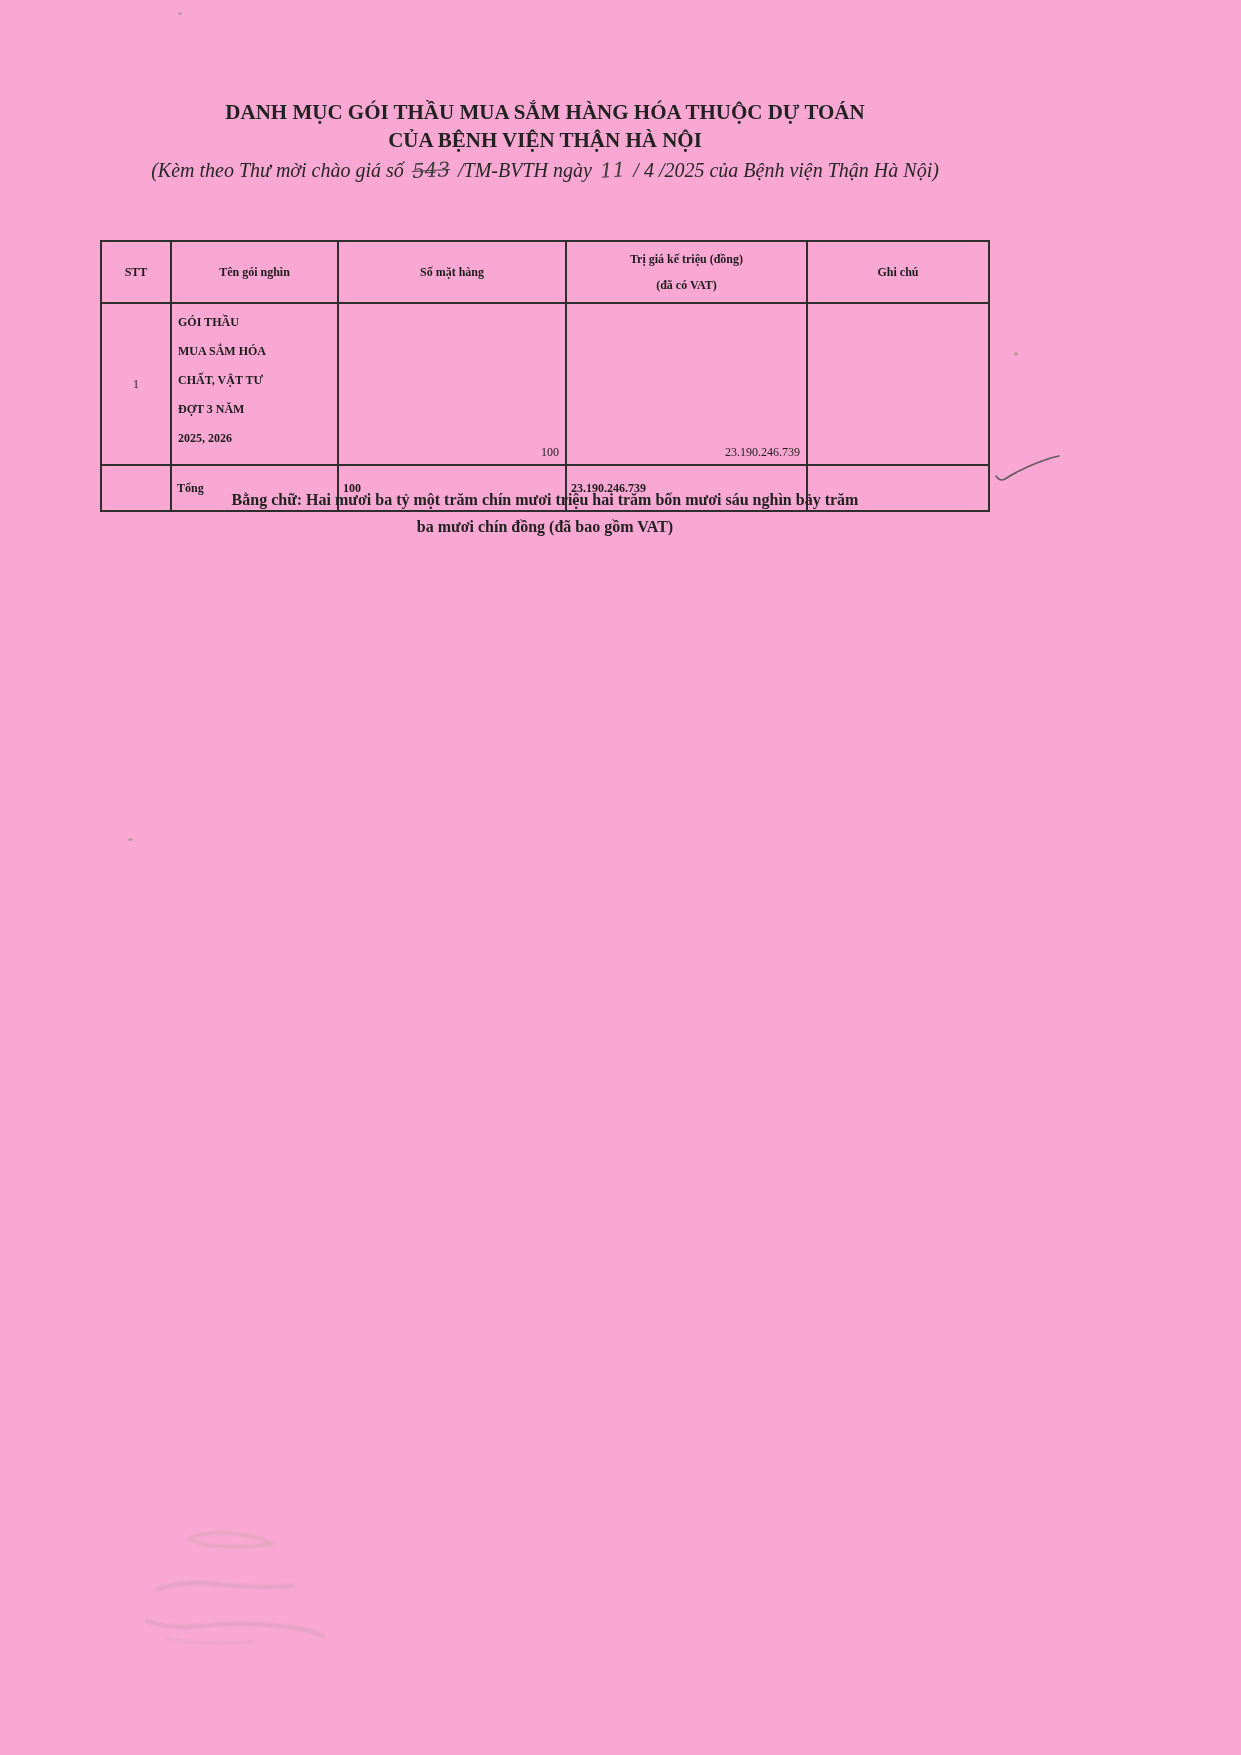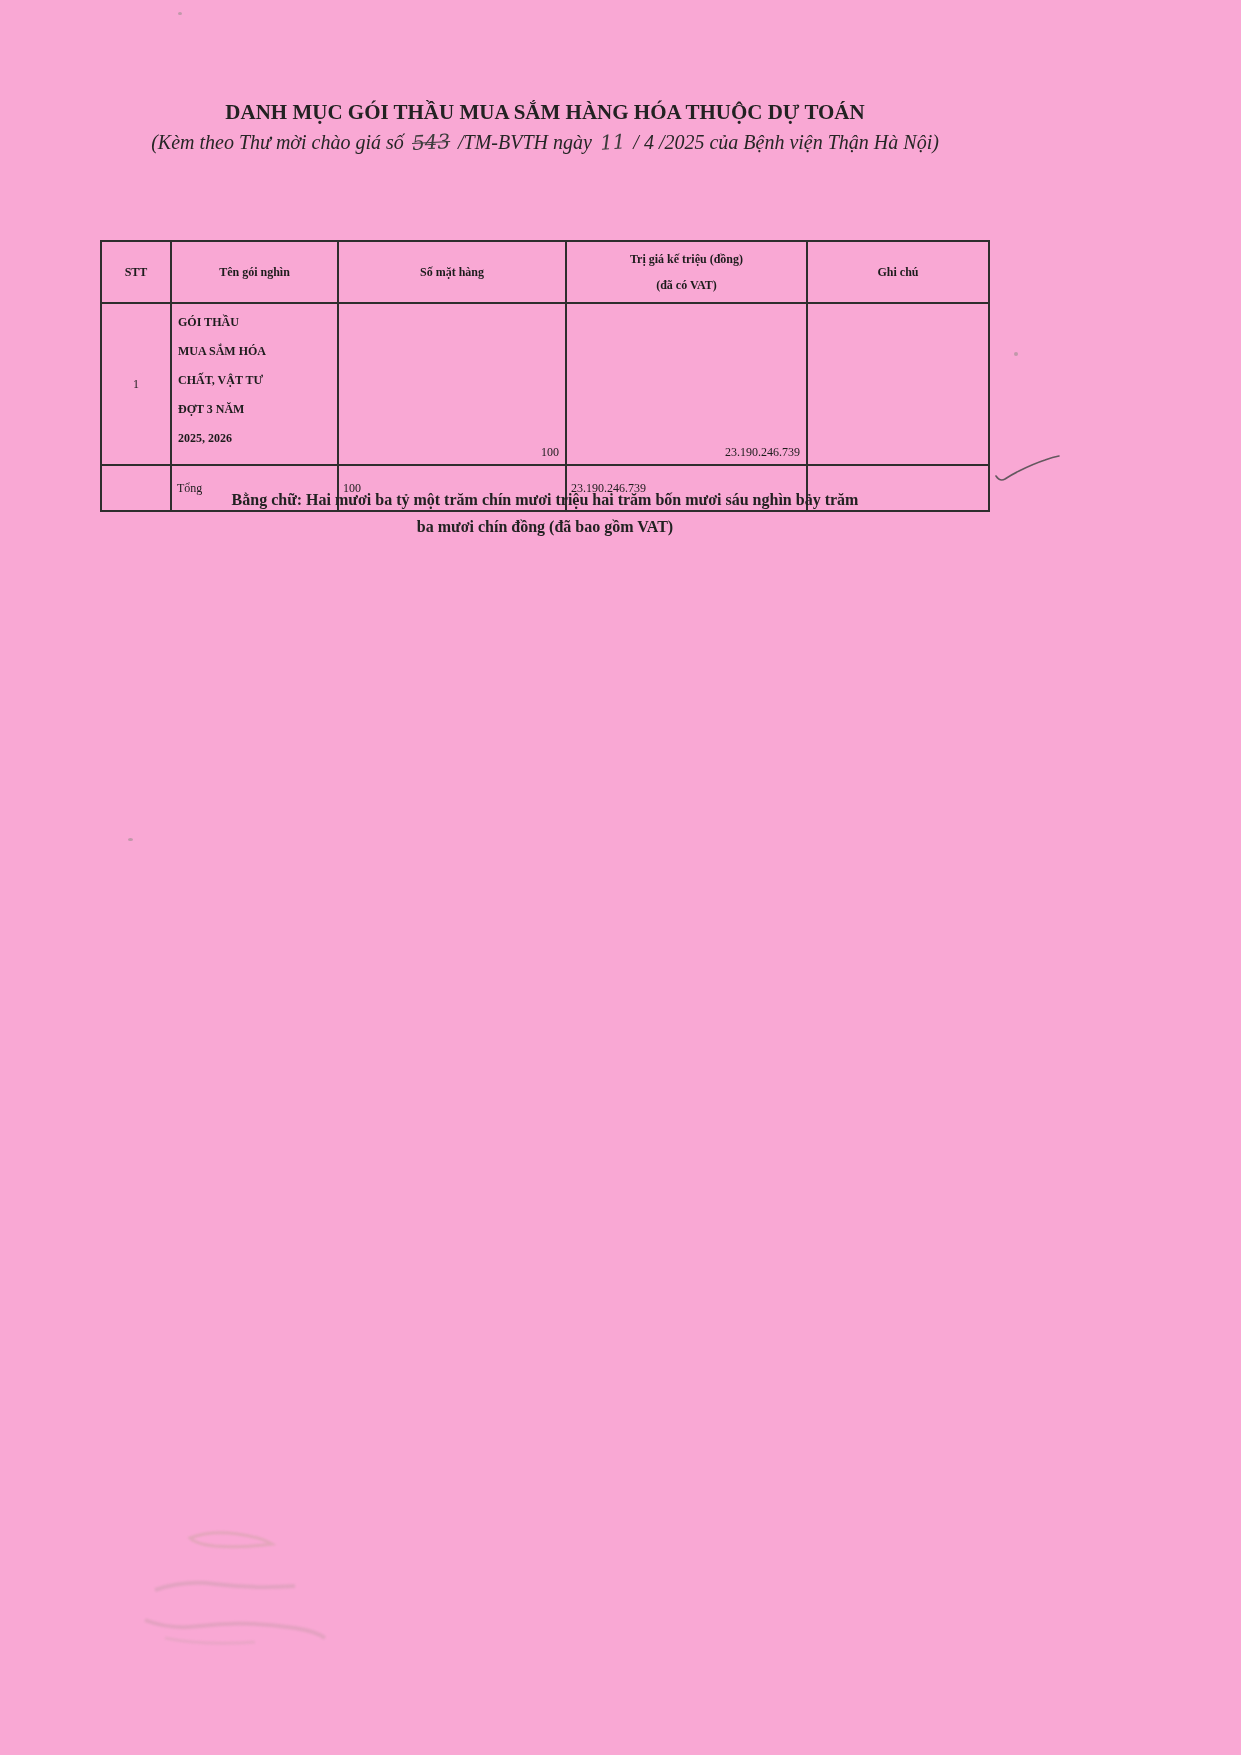--- a/index.html
+++ b/index.html
@@ -72,21 +72,21 @@
   .cell-stt{text-align:center;vertical-align:middle;}
   .cell-name{
     vertical-align:top;
     font-weight:bold;
     white-space:pre-line;
     line-height:29px;
     padding-top:8px;
   }
   .cell-qty{vertical-align:bottom;text-align:right;padding-right:5px;}
   .cell-val{vertical-align:bottom;text-align:right;padding-right:16px;}
-  .row-total td{height:36px;font-weight:normal;vertical-align:middle;margin-left:28px;}
+  .row-total td{height:36px;font-weight:bold;vertical-align:middle;margin-left:28px;}
   .row-total .t-label{padding-left:5px;}
   .row-total .t-qty{padding-left:4px;}
   .row-total .t-val{padding-left:4px;}
   
   .amount-words{
     position:absolute;
     left:100px; top:486px;
     width:890px;
     text-align:center;
     font-weight:bold;
@@ -115,20 +115,21 @@
     opacity:.5;
   }
 </style>
 </head>
 <body>
 
 <div class="page">
 
   <div class="doc-header">
     <div class="doc-title">DANH MỤC GÓI THẦU MUA SẮM HÀNG HÓA THUỘC DỰ TOÁN</div>
+    <div class="doc-title">CỦA BỆNH VIỆN THẬN HÀ NỘI</div>
     <div class="doc-subtitle">
       <span>(Kèm theo Thư mời chào giá số</span>
       <span class="handwritten struck">543</span>
       <span>/TM-BVTH ngày</span>
       <span class="handwritten">11</span>
       <span>/ 4 /2025 của Bệnh viện Thận Hà Nội)</span>
     </div>
   </div>
 
   <table class="tbl">

